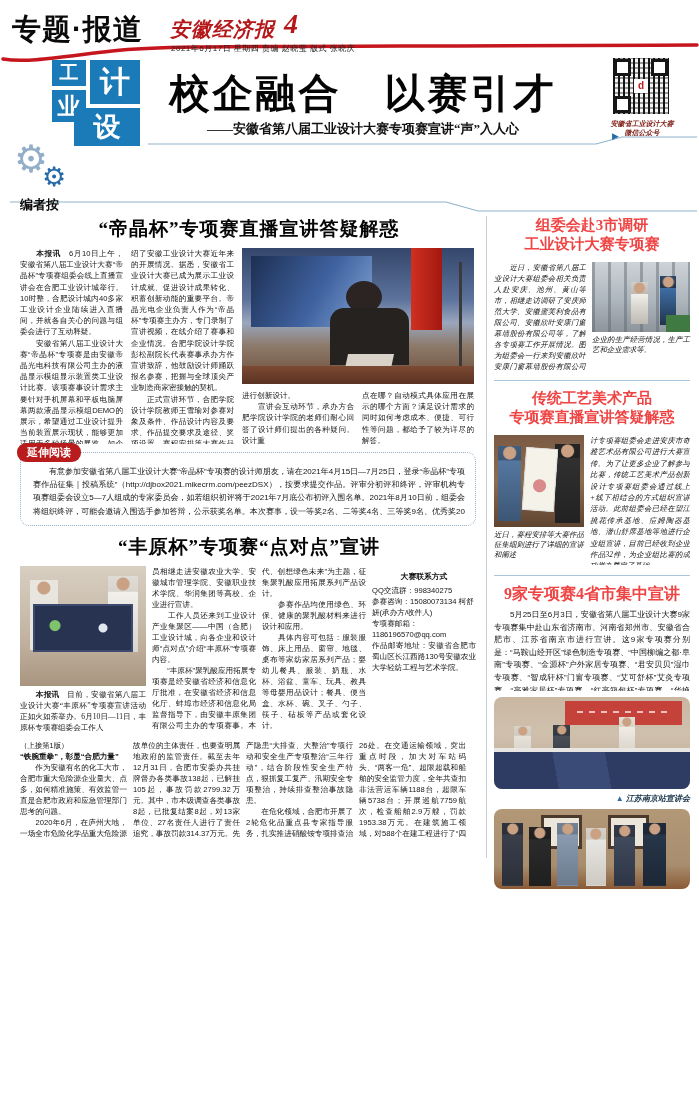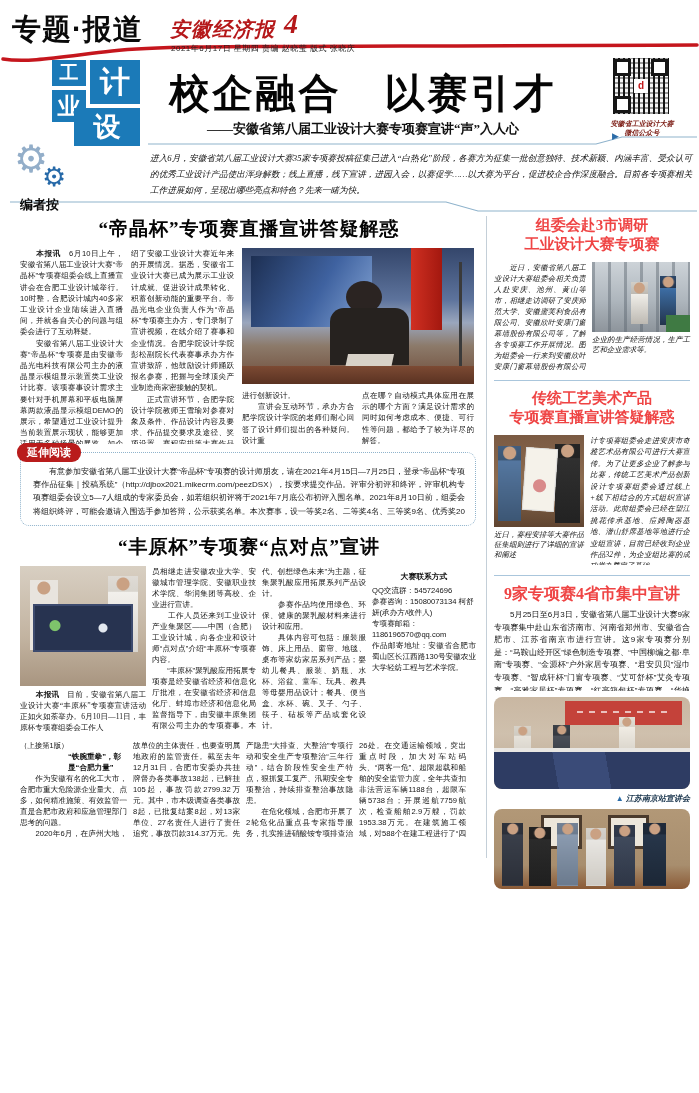--- a/index.html
+++ b/index.html
@@ -84,21 +84,21 @@
              background-image:radial-gradient(circle at 22% 45%,#7ec36b 0 5px,transparent 6px),radial-gradient(circle at 70% 50%,#e2e8ef 0 4px,transparent 5px);}
   .a2-lead{height:42px;overflow:hidden;margin-top:3px;}
   .a2-c2,.a2-c3,.a2-c4{width:104px;height:166px;}
   .contact-title{font-weight:900;text-align:center;margin:5px 0 3px 0;font-size:7.8px;}
   
   .a3{margin-top:8px;}
   .a3-h{font-size:21px;font-weight:900;text-align:center;letter-spacing:1px;color:#000;}
   .a3-row{display:flex;gap:6px;margin-top:7px;}
   .a3-row .col{width:107px;height:100px;font-size:7.6px;line-height:11px;}
   .a3-note{font-size:7.4px;}
-  .a3-sub{font-weight:900;margin-left:48px;}
+  .a3-sub{font-weight:900;}
   
   .sb{position:absolute;left:494px;top:216px;width:196px;}
   .sb-h{font-family:"Liberation Serif",serif;font-weight:900;text-align:center;font-size:15px;line-height:19px;color:#ef4444;}
   .sb-row{display:flex;gap:6px;margin-top:8px;}
   .sb-a-text{width:92px;height:108px;font-size:7.4px;line-height:11px;}
   .sb-a-right{width:98px;}
   .ph-factory{width:98px;height:70px;background:linear-gradient(180deg,#cdd3d8 0%,#aeb6bd 55%,#8d949b 100%);}
   .pa-beams{position:absolute;inset:0;background:repeating-linear-gradient(90deg,rgba(90,100,110,.45) 0 3px,transparent 3px 16px);}
   .pa-machine{position:absolute;right:0;bottom:0;width:24%;height:24%;background:#3f7a43;}
   .sb-cap{margin-top:3px;font-size:7.4px;line-height:10px;}
@@ -153,21 +153,20 @@
   </div>
 
   <svg class="ed-frame" viewBox="0 0 699 82" aria-hidden="true">
     <path d="M148,10 H596 L622,3 H697" fill="none" stroke="#8fb3cc" stroke-width="1.2"></path>
     <path d="M10,68 H446 L478,77 H697" fill="none" stroke="#8fb3cc" stroke-width="1.2"></path>
   </svg>
   <span class="ed-arrow">▶</span>
   <span class="gear1">⚙</span>
   <span class="gear2">⚙</span>
   <div class="ed-label">编者按</div>
-  <div class="ed-text jt">进入6月，安徽省第八届工业设计大赛35家专项赛投稿征集已进入“白热化”阶段，各赛方为征集一批创意独特、技术新颖、内涵丰富、受众认可的优秀工业设计产品使出浑身解数；线上直播，线下宣讲，进园入会，以赛促学……以大赛为平台，促进校企合作深度融合。目前各专项赛相关工作进展如何，呈现出哪些亮点和特色？先来一睹为快。</div>
 
   <div class="vline"></div>
 
   <div class="left">
 
     <div>
       <div class="h-serif a1-h">“帝晶杯”专项赛直播宣讲答疑解惑</div>
       <div class="a1-row">
         <div class="col ml jt"><span class="lead">　　本报讯</span><span>　6月10日上午，安徽省第八届工业设计大赛“帝晶杯”专项赛组委会线上直播宣讲会在合肥工业设计城举行。10时整，合肥设计城内40多家工业设计企业陆续进入直播间，并就各自关心的问题与组委会进行了互动释疑。
 　　安徽省第八届工业设计大赛“帝晶杯”专项赛是由安徽帝晶光电科技有限公司主办的液晶显示模组显示装置类工业设计比赛。该项赛事设计需求主要针对手机屏幕和平板电脑屏幕两款液晶显示模组DEMO的展示，希望通过工业设计提升当前装置展示现状，能够更加适用于多种场景的展览，如企业内部展厅、行业交流和交易会等，并体现相应的安全保护功能设计。
@@ -211,21 +210,21 @@
         </div>
         <div class="col ml jt a2-c2">员相继走进安徽农业大学、安徽城市管理学院、安徽职业技术学院、华润集团等高校、企业进行宣讲。
 　　工作人员还来到工业设计产业集聚区——中国（合肥）工业设计城，向各企业和设计师“点对点”介绍“丰原杯”专项赛内容。
 　　“丰原杯”聚乳酸应用拓展专项赛是经安徽省经济和信息化厅批准，在安徽省经济和信息化厅、蚌埠市经济和信息化局监督指导下，由安徽丰原集团有限公司主办的专项赛事。本次专项赛以“拥抱‘无塑’时</div>
         <div class="col ml jt a2-c3">代、创想绿色未来”为主题，征集聚乳酸应用拓展系列产品设计。
 　　参赛作品均使用绿色、环保、健康的聚乳酸材料来进行设计和应用。
 　　具体内容可包括：服装服饰、床上用品、窗帘、地毯、桌布等家纺家居系列产品；婴幼儿餐具、服装、奶瓶、水杯、浴盆、童车、玩具、教具等母婴用品设计；餐具、便当盒、水杯、碗、叉子、勺子、筷子、砧板等产品或套化设计。
 　　专项赛最终将评出一二三等奖</div>
         <div class="col a2-c4">
           <div class="contact-title">大赛联系方式</div>
-          <div>QQ交流群：545724696</div>
+          <div>QQ交流群：998340275</div>
           <div>参赛咨询：15080073134 柯舒妍(承办方/收件人)</div>
           <div>专项赛邮箱：</div>
           <div>1186196570@qq.com</div>
           <div class="jt">作品邮寄地址：安徽省合肥市蜀山区长江西路130号安徽农业大学轻纺工程与艺术学院。</div>
         </div>
       </div>
     </div>
 
     <div class="a3">
       <div class="a3-row">

